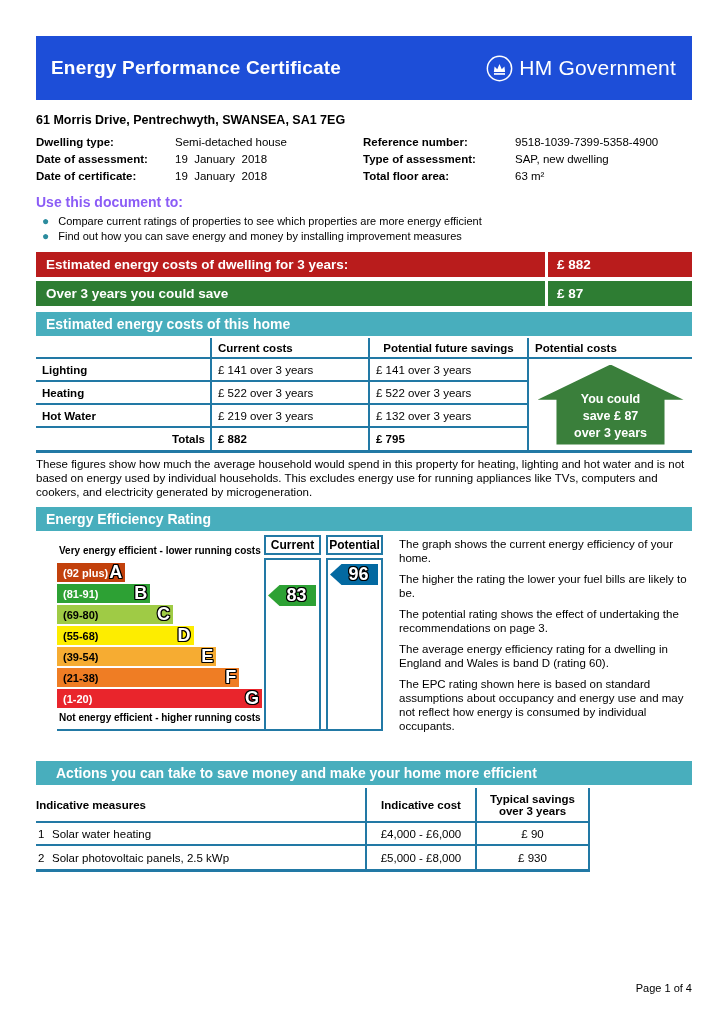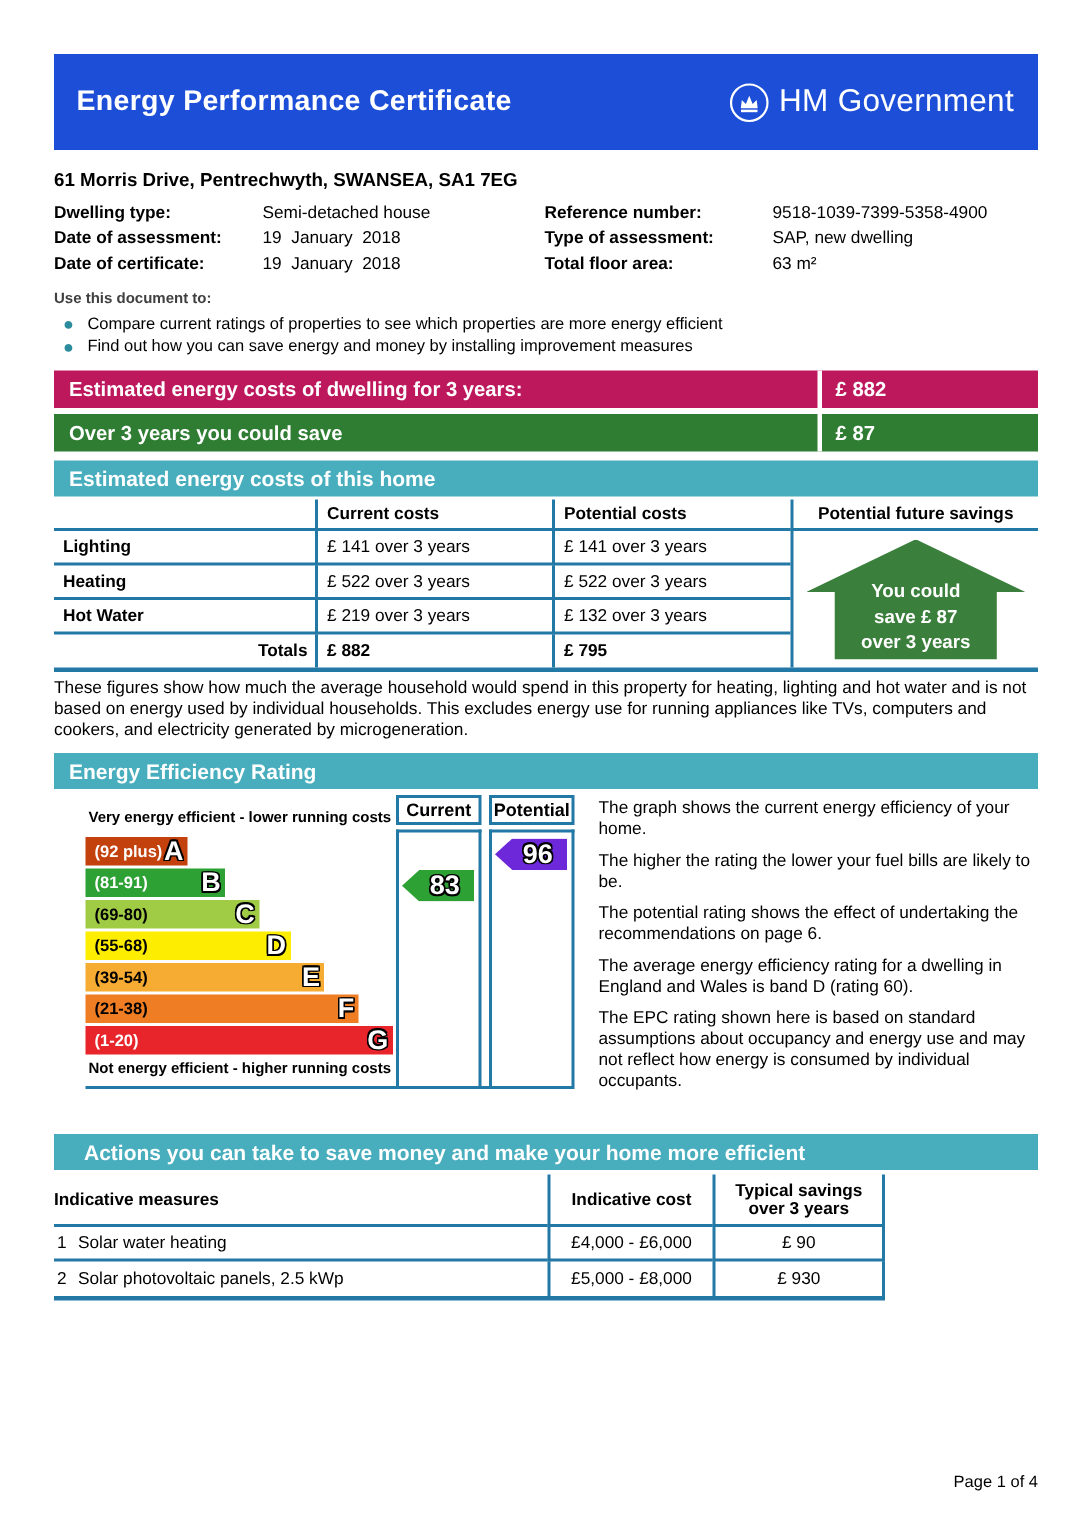--- a/index.html
+++ b/index.html
@@ -11,21 +11,21 @@
   .hdr-title { color:#fff; font-size:19px; font-weight:bold; letter-spacing:.2px; }
   .gov { display:flex; align-items:center; gap:6px; color:#fff; }
   .gov-text { font-size:21px; font-weight:400; letter-spacing:.2px; }
 
   
   .address { margin-top:13px; font-size:12.5px; font-weight:bold; }
   .details { margin-top:7px; display:grid; grid-template-columns:139px 188px 152px 1fr; font-size:11.5px; line-height:17px; }
   .dl { font-weight:bold; }
   .dv { white-space:pre-wrap; }
 
-  .use-h { margin-top:9px; color:#404040; font-weight:bold; font-size:10px; }
+  .use-h { margin-top:9px; color:#8b5cf6; font-weight:bold; font-size:14px; }
   .bullet { display:flex; align-items:flex-start; font-size:11px; line-height:15px; }
   .bullets { margin-top:4px; }
   .bullet .dot { color:#2c8c9e; font-size:12px; margin:0 9px 0 6px; }
 
   
   .bars { margin-top:8px; }
   .bar { height:25px; display:flex; align-items:center; color:#fff; font-weight:bold; font-size:13.5px; margin-bottom:4px; }
   .bar .bl { flex:1; padding-left:10px; }
   .bar .sep { width:3px; align-self:stretch; background:#fff; }
   .bar .bv { width:144px; padding-left:9px; }
@@ -121,38 +121,38 @@
         <span class="dot">●</span>
         <span>Compare current ratings of properties to see which properties are more energy efficient</span>
       </div>
     <div class="bullet">
         <span class="dot">●</span>
         <span>Find out how you can save energy and money by installing improvement measures</span>
       </div>
   </div>
 
   <div class="bars">
-    <div class="bar" style="background: #be185d;">
+    <div class="bar" style="background: #b91c1c;">
       <span class="bl">Estimated energy costs of dwelling for 3 years:</span>
       <span class="sep"></span>
       <span class="bv">£ 882</span>
     </div>
     <div class="bar" style="background: rgb(46, 125, 51);">
       <span class="bl">Over 3 years you could save</span>
       <span class="sep"></span>
       <span class="bv">£ 87</span>
     </div>
   </div>
 
   <div class="secbar m1">Estimated energy costs of this home</div>
   <div class="costs">
     <div class="c bb2"></div>
     <div class="c hd bl2 bb2">Current costs</div>
+    <div class="c hd bl2 bb2 ctr">Potential future savings</div>
     <div class="c hd bl2 bb2">Potential costs</div>
-    <div class="c hd bl2 bb2 ctr">Potential future savings</div>
 
     <div class="c hd bb2">Lighting</div>
     <div class="c bl2 bb2">£ 141 over 3 years</div>
     <div class="c bl2 bb2">£ 141 over 3 years</div>
     <div class="house-cell">
       <div class="house" style="background: rgb(58, 127, 59);">
         <div>You could</div>
         <div>save £ 87</div>
         <div>over 3 years</div>
       </div>
@@ -211,30 +211,30 @@
         <div class="col-head">Current</div>
         <div class="col-body">
           <div class="arrow" style="background: rgb(45, 161, 52); top: 25px;">
               <span>83</span>
             </div>
         </div>
       </div>
       <div class="col c2">
         <div class="col-head">Potential</div>
         <div class="col-body">
-          <div class="arrow" style="background: #6d28d9; top: 4px;">
+          <div class="arrow" style="background: #0369a1; top: 4px;">
               <span>96</span>
             </div>
         </div>
       </div>
     </div>
     <div class="chart-text">
       <p>The graph shows the current energy efficiency of your home.</p>
       <p>The higher the rating the lower your fuel bills are likely to be.</p>
-      <p>The potential rating shows the effect of undertaking the recommendations on page 6.</p>
+      <p>The potential rating shows the effect of undertaking the recommendations on page 3.</p>
       <p>The average energy efficiency rating for a dwelling in England and Wales is band D (rating 60).</p>
       <p>The EPC rating shown here is based on standard assumptions about occupancy and energy use and may not reflect how energy is consumed by individual occupants.</p>
     </div>
   </div>
 
   <div class="secbar m3">Actions you can take to save money and make your home more efficient</div>
   <div class="actions">
     <div class="c hd bb2">Indicative measures</div>
     <div class="c hd bl2 bb2 ctr">Indicative cost</div>
     <div class="c hd bl2 br2 bb2 ctr" style="padding:0 8px;">Typical savings over 3 years</div>

